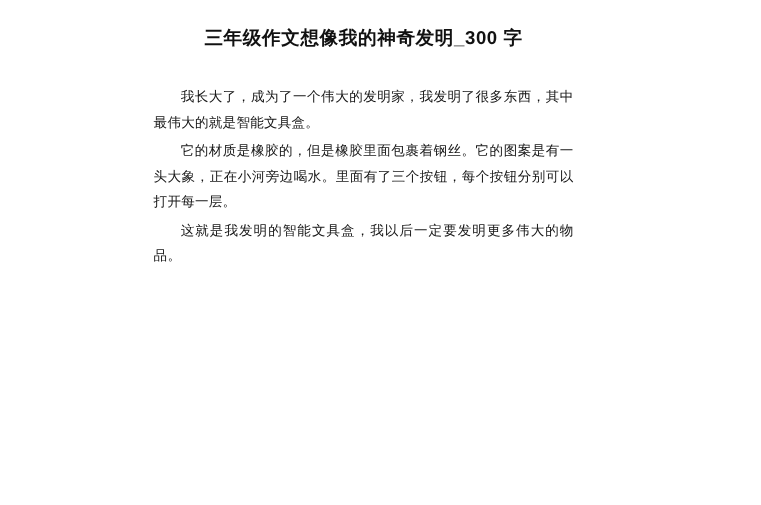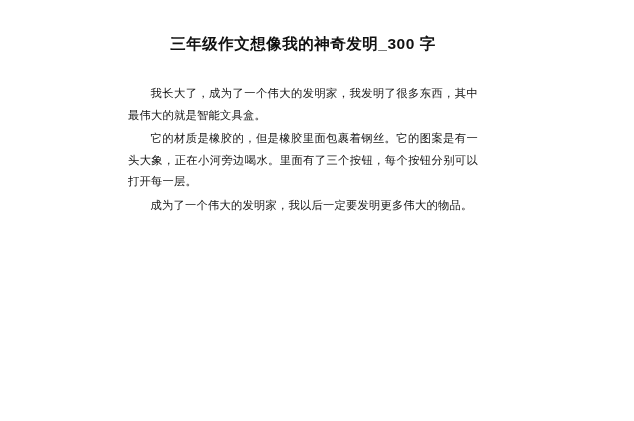--- a/index.html
+++ b/index.html
@@ -13,21 +13,21 @@
     overflow: hidden;
     font-family: "Liberation Serif", "DejaVu Serif", serif;
     color: #1a1a1a;
   }
   .page {
     position: relative;
     width: 606px;
     height: 421px;
     background: #ffffff;
     box-sizing: border-box;
-    padding: 12px;
+    padding: 0;
   }
   .doc-title {
     text-align: center;
     font-size: 15.5px;
     font-weight: bold;
     letter-spacing: 0.5px;
     color: #111111;
     margin: 0;
     padding-top: 22px;
     padding-bottom: 6px;
@@ -53,16 +53,16 @@
 </head>
 <body>
 
 <div class="page">
 
   <h1 class="doc-title">三年级作文想像我的神奇发明_300 字</h1>
 
   <div class="body-text">
     <p class="para">我长大了，成为了一个伟大的发明家，我发明了很多东西，其中最伟大的就是智能文具盒。</p>
     <p class="para">它的材质是橡胶的，但是橡胶里面包裹着钢丝。它的图案是有一头大象，正在小河旁边喝水。里面有了三个按钮，每个按钮分别可以打开每一层。</p>
-    <p class="para">成为了一个伟大的发明家，我以后一定要发明更多伟大的物品。</p>
+    <p class="para">这就是我发明的智能文具盒，我以后一定要发明更多伟大的物品。</p>
   </div>
 
 </div>
 
 </body></html>

